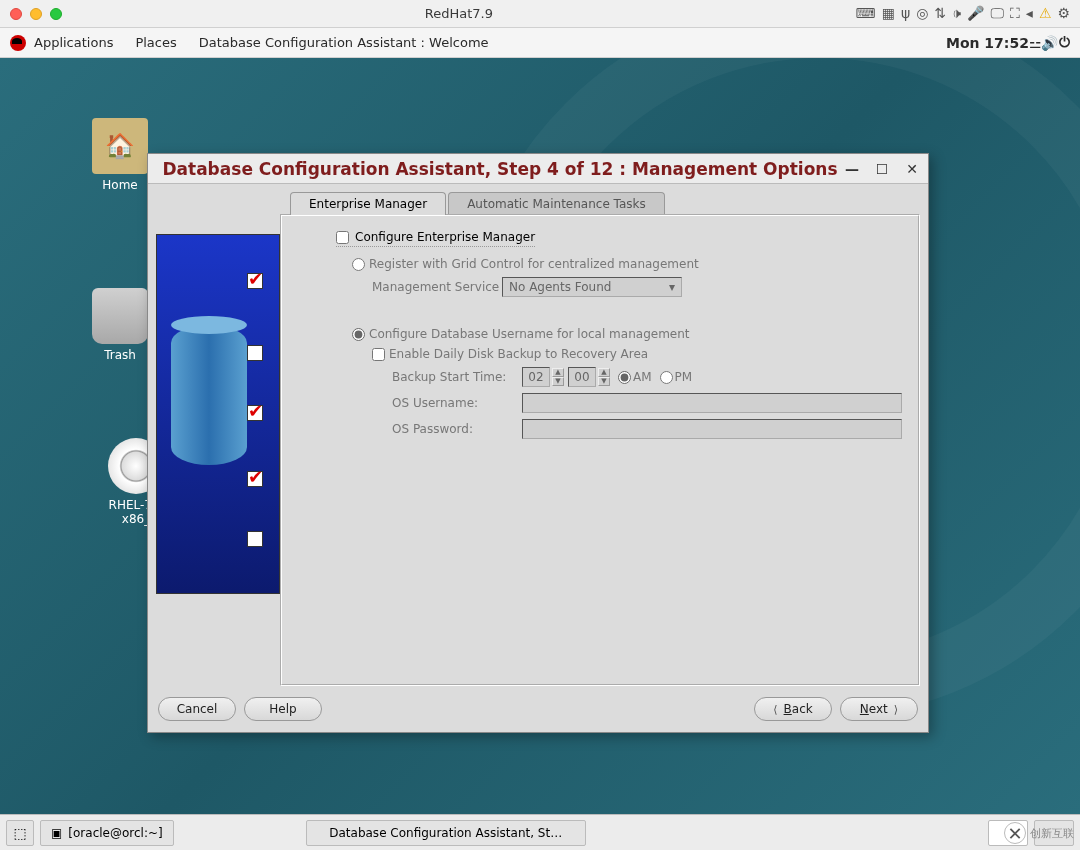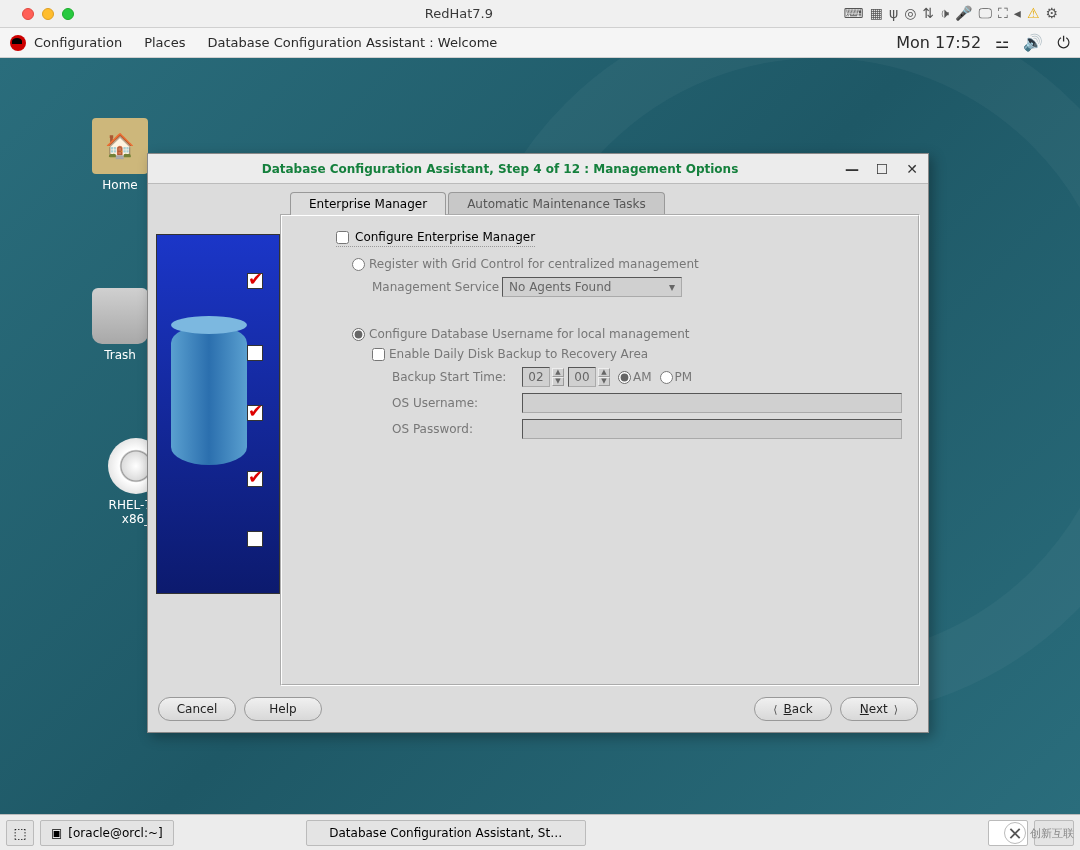--- a/index.html
+++ b/index.html
@@ -1,47 +1,47 @@
 <!DOCTYPE html>
 <html><head>
 <meta charset="utf-8">
 <style>
 * { box-sizing: border-box; margin: 0; padding: 0; font-family: "DejaVu Sans", "Liberation Sans", Arial, sans-serif; }
 body { width: 1080px; height: 850px; overflow: hidden; background: #2b6d7d; position: relative; }
 
 
-.mac-titlebar { height: 28px; background: #f0f0f0; display: flex; align-items: center; padding: 0 22px; border-bottom: 1px solid #d0d0d0; }
+.mac-titlebar { height: 28px; background: #f0f0f0; display: flex; align-items: center; padding: 0 10px; border-bottom: 1px solid #d0d0d0; }
 .traffic-lights { display: flex; gap: 8px; }
 .tl { width: 12px; height: 12px; border-radius: 50%; }
 .tl.red { background: #ff5f57; border: 1px solid #e1483f; }
 .tl.yellow { background: #ffbd2e; border: 1px solid #dfa023; }
 .tl.green { background: #28c940; border: 1px solid #1dad2b; }
 .mac-title { flex: 1; text-align: center; font-size: 13px; color: #3a3a3a; font-weight: 500; }
 .mac-icons { display: flex; gap: 6px; font-size: 14px; color: #555; }
 
 
 .gnome-panel { height: 30px; background: #f5f5f5; display: flex; align-items: center; padding: 0 10px; border-bottom: 1px solid #d0d0d0; font-size: 13px; color: #2a2a2a; }
 .gnome-panel .rh-logo { width: 16px; height: 16px; background: #cc0000; border-radius: 50%; margin-right: 8px; position: relative; }
 .gnome-panel .rh-logo::after { content: ""; position: absolute; top: 3px; left: 2px; width: 10px; height: 6px; background: #000; border-radius: 50% 50% 0 0; }
 .gnome-panel .menu-item { margin-right: 22px; }
 .gnome-panel .spacer { flex: 1; }
-.gnome-panel .right-item { margin-left: 14px; font-size: 16px; }
+.gnome-panel .right-item { font-size: 14px; font-weight: bold; }
 
 
 .desktop { position: absolute; top: 58px; left: 0; right: 0; bottom: 36px; background: linear-gradient(135deg, #2a6d7c 0%, #1e5866 50%, #2a6d7c 100%); overflow: hidden; }
 .desktop::before { content:""; position:absolute; right:-100px; top:-60px; width:600px; height:600px; border:60px solid rgba(255,255,255,0.04); border-radius:50%; }
 .desktop-icon { position: absolute; width: 80px; text-align: center; color: #fff; font-size: 12px; }
 .desktop-icon .di-img { width: 56px; height: 56px; margin: 0 auto 4px; background: #cdb77b; border-radius: 4px; display:flex; align-items:center; justify-content:center; font-size:24px; color:#8a753f; }
 .desktop-icon.trash .di-img { background: linear-gradient(#d0d0d0,#a8a8a8); border-radius: 6px 6px 10px 10px; }
 .desktop-icon.disc .di-img { background: radial-gradient(circle, #fff 0%, #ddd 35%, #999 38%, #fff 42%, #ccc 100%); border-radius: 50%; }
 
 
 .dialog { position: absolute; left: 147px; top: 95px; width: 782px; height: 580px; background: #dcdcdc; border: 1px solid #888; box-shadow: 4px 4px 12px rgba(0,0,0,0.3); display:flex; flex-direction:column; }
 .dialog-titlebar { height: 30px; background: #ececec; display: flex; align-items: center; padding: 0 8px; border-bottom: 1px solid #bbb; }
-.dialog-title { flex: 1; text-align: center; font-size: 12px; font-weight: bold; color: #15803d; }
+.dialog-title { flex: 1; text-align: center; font-size: 17px; font-weight: bold; color: #7f1d1d; }
 .win-btns { display: flex; gap: 14px; font-size: 14px; color: #333; }
 .win-btn { width:16px; text-align:center; cursor:pointer; font-weight:bold; }
 
 .dialog-body { flex:1; display:flex; padding: 8px 8px 0 8px; }
 .wizard-img { width: 134px; height: 360px; background: linear-gradient(#1b36c8, #0c1a6e); border: 1px solid #333; position: relative; margin-top: 42px; }
 .wizard-img .cyl { position:absolute; left:14px; top:90px; width:76px; height:140px; background: linear-gradient(90deg,#5aa0d0,#2b6fae,#5aa0d0); border-radius: 38px/18px; }
 .wizard-img .cyl::before { content:""; position:absolute; top:-9px; left:0; right:0; height:18px; background:#7cb8e0; border-radius:50%; }
 .wizard-img .chk { position:absolute; width:16px; height:16px; background:#fff; border:1px solid #333; }
 .wizard-img .chk.red::after { content:"✔"; position:absolute; top:-6px; left:0; color:#d00; font-size:18px; font-weight:bold; }
 .wizard-img .c1{top:38px; right:16px;} .wizard-img .c2{top:110px; right:16px;} .wizard-img .c3{top:170px; right:16px;} .wizard-img .c4{top:236px; right:16px;} .wizard-img .c5{top:296px; right:16px;}
@@ -105,21 +105,21 @@
     <span>🖵</span>
     <span>⛶</span>
     <span>◂</span>
     <span style="color:#e6a800">⚠</span>
     <span>⚙</span>
   </div>
 </div>
 
 <div class="gnome-panel">
   <div class="rh-logo"></div>
-  <div class="menu-item">Configuration</div>
+  <div class="menu-item">Applications</div>
   <div class="menu-item">Places</div>
   <div class="menu-item">Database Configuration Assistant : Welcome</div>
   <div class="spacer"></div>
   <div class="right-item">Mon 17:52</div>
   <div class="right-item">⚍</div>
   <div class="right-item">🔊</div>
   <div class="right-item">⏻</div>
 </div>
 
 <div class="desktop">

